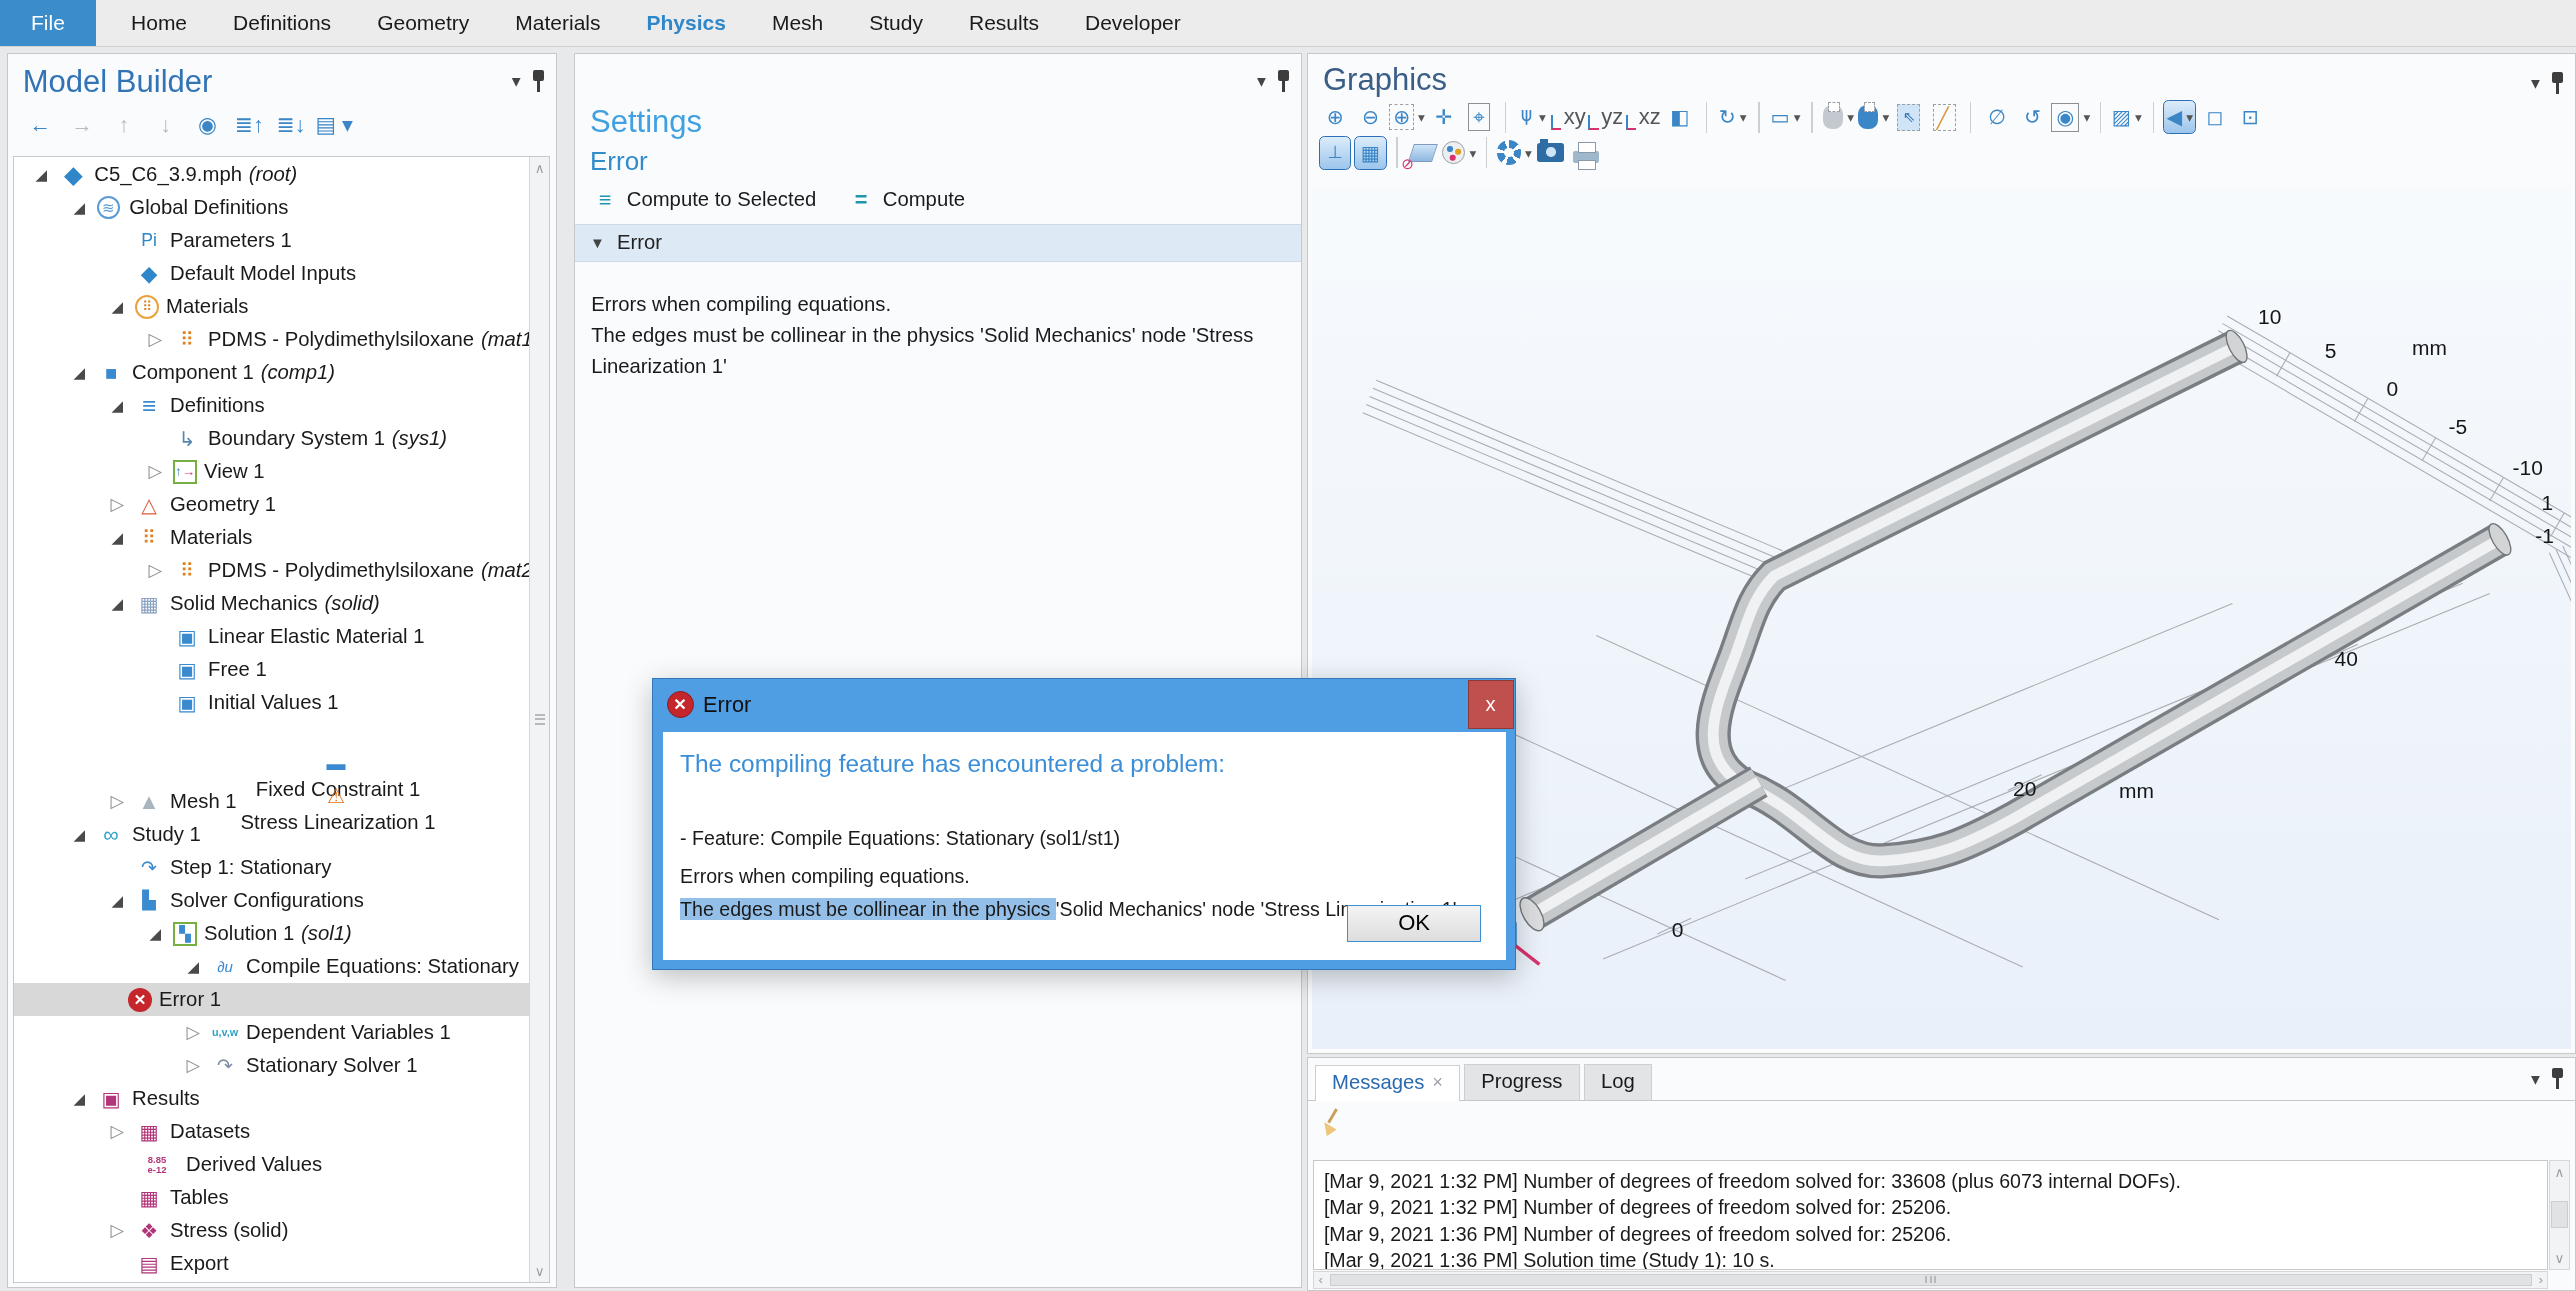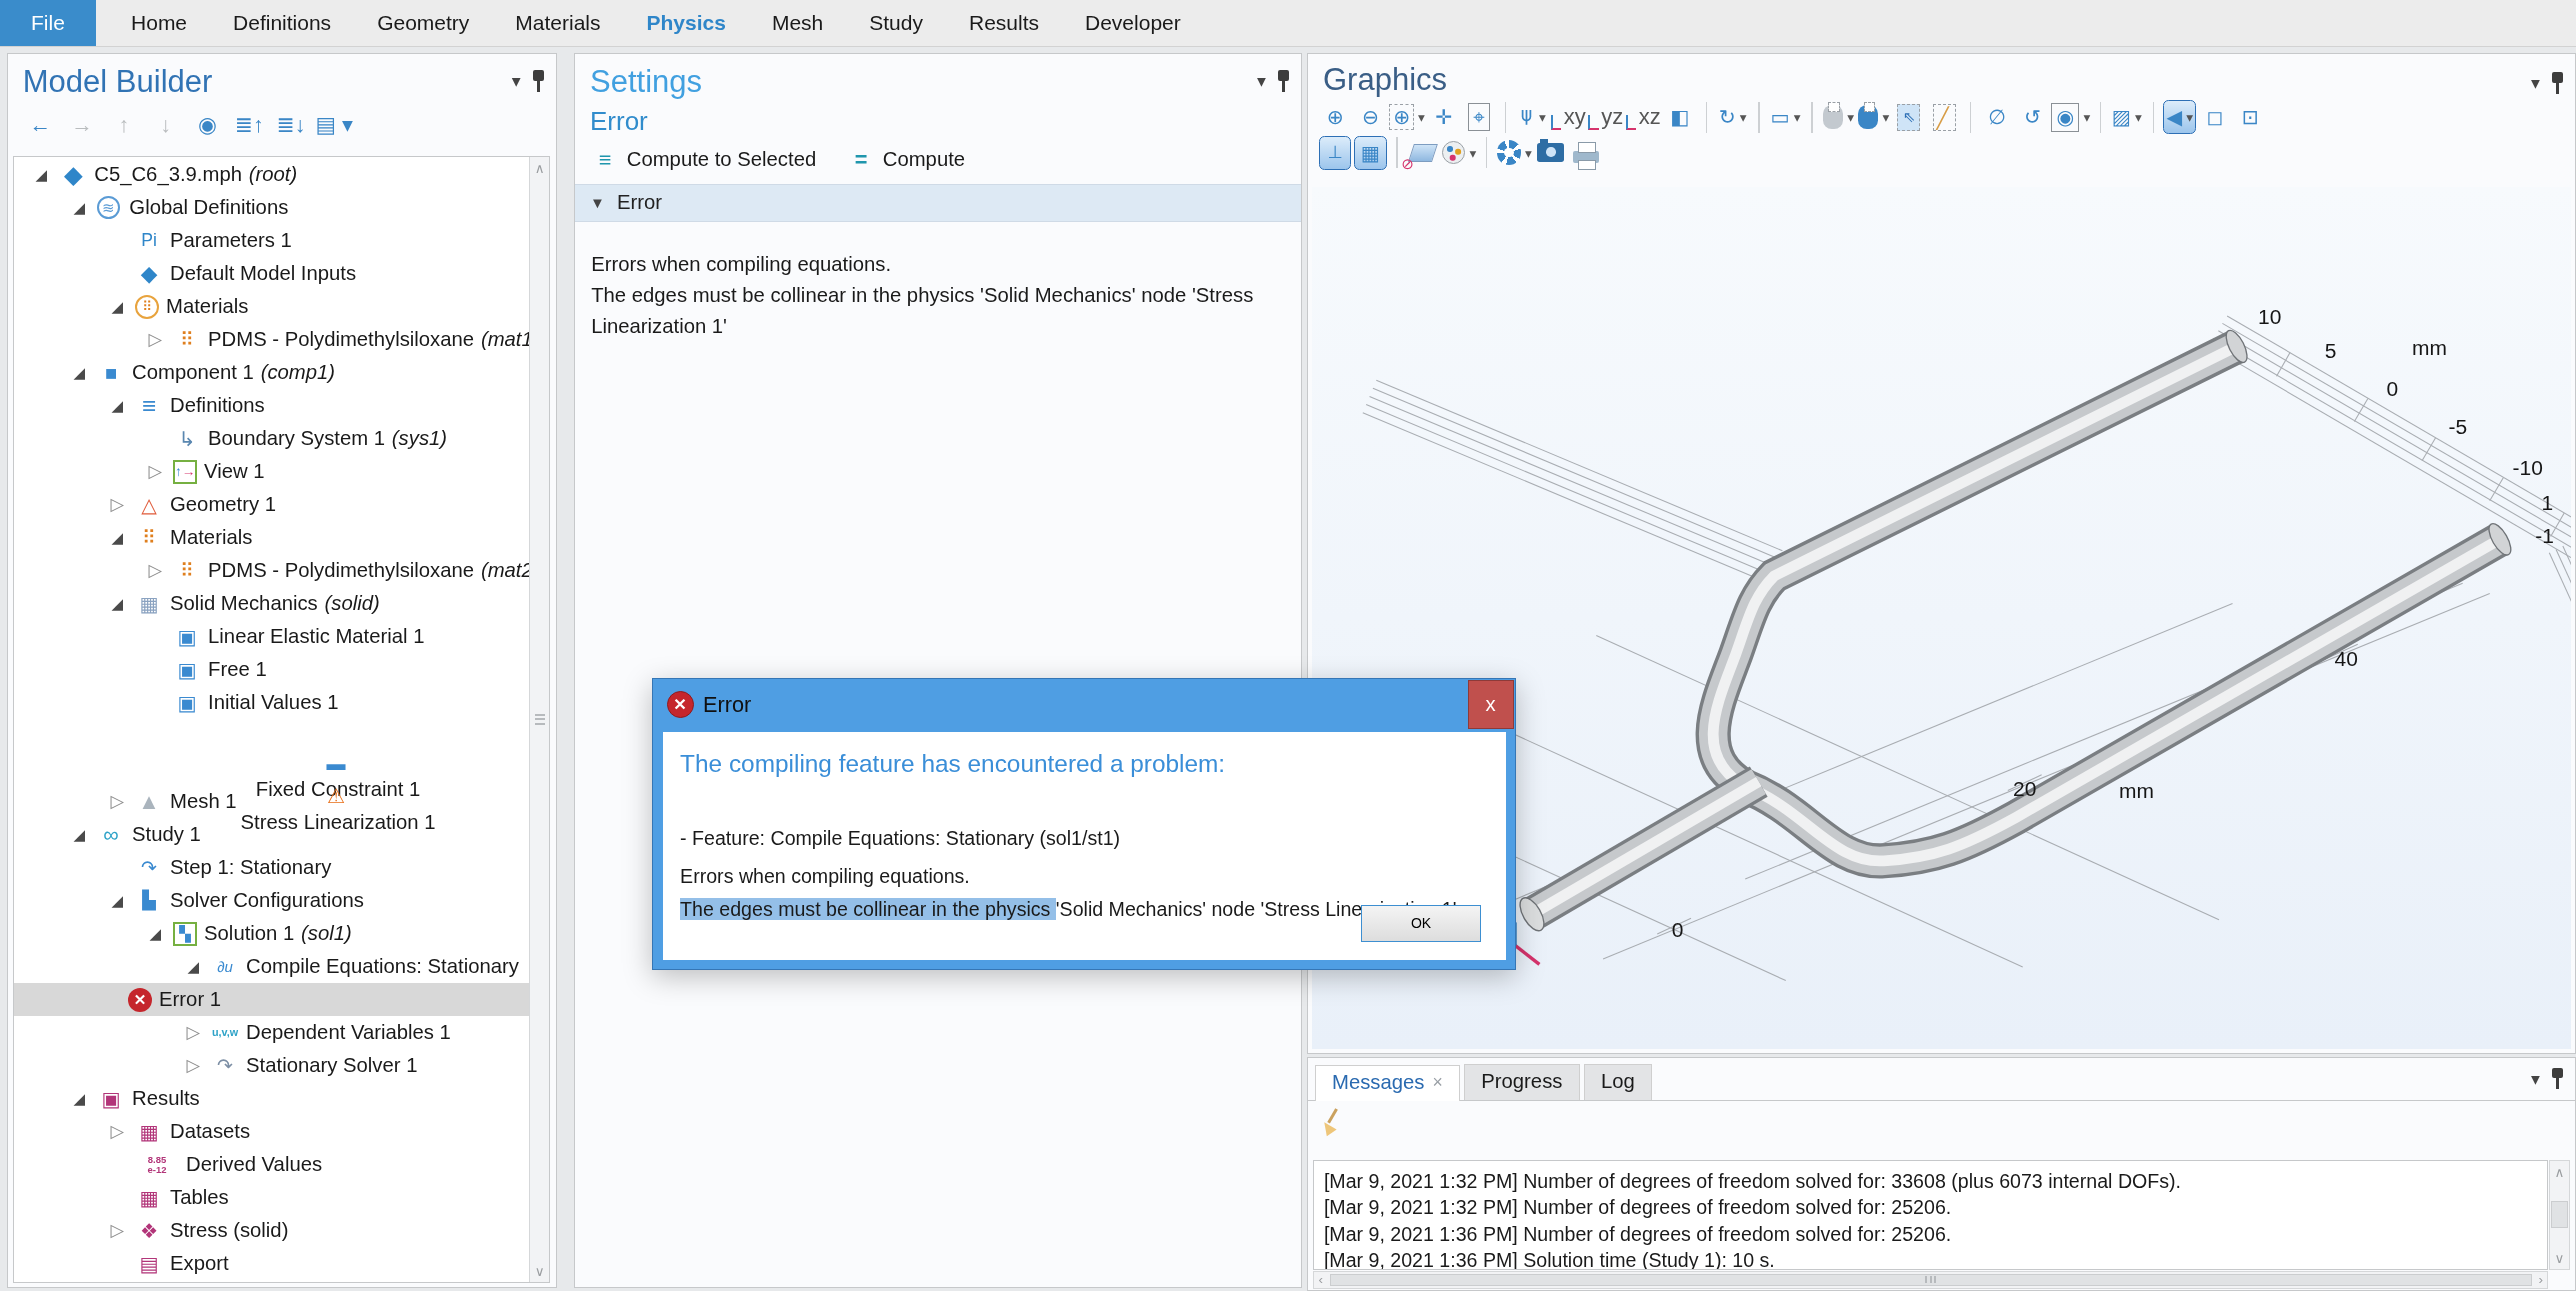--- a/index.html
+++ b/index.html
@@ -77,21 +77,21 @@
   .ti-datasets::before { content:"▦"; color:#b23579; font-size:20.3px; }
   .ti-derived-values { flex-direction:column; }
   .ti-derived-values::before { content:"8.85"; color:#b23579; font-size:9.5px; font-weight:bold; }
   .ti-derived-values::after { content:"e-12"; color:#b23579; font-size:9.5px; font-weight:bold; }
   .ti-tables::before { content:"▦"; color:#b23579; font-size:20.3px; }
   .ti-stress-plot::before { content:"❖"; color:#b23579; font-size:20.3px; }
   .ti-export::before { content:"▤"; color:#b23579; font-size:20.3px; }
 
   
   .set-panel { left:574px; top:53px; width:728px; height:1235px; }
-  .set-panel .panel-title { color:#41a0e0; }
+  .set-panel .panel-title { color:#41a0e0;margin-top:40px; }
   .set-sub { font-size:26px; color:#318ccc; padding:4.1px 0 6.8px 15px; }
   .set-toolbar { display:flex; align-items:center; gap:9.5px; padding:2.7px 0 10.8px 15px; font-size:20.3px; color:#1a1a1a; }
   .sti { font-size:21.7px; font-weight:bold; color:#1f96ad; width:30px; text-align:center; }
   .sec-head { display:flex; align-items:center; gap:12.2px; background:#dde9f4; border-top:0.7px solid #cfdae6; border-bottom:0.7px solid #cfdae6; height:38px; padding-left:15px; font-size:20.3px; color:#222; }
   .sec-head .tri { font-size:15px; color:#444; }
   .set-body { padding:27px 16.2px 0 16.2px; font-size:20.3px; line-height:31px; color:#1a1a1a; }
 
   
   .gfx-panel { left:1307px; top:53px; width:1269px; height:1001px; overflow:hidden; }
   .gfx-panel .panel-title { color:#3a5e86; }
@@ -154,21 +154,21 @@
   .dlg-title { display:flex; align-items:center; height:51px; padding-left:13.5px; }
   .dlg-ico { width:27px; height:27px; border-radius:50%; background:#c5262c; border:1.4px solid #8e1a1e; color:#fff; display:flex; align-items:center; justify-content:center; font-size:16.2px; font-weight:bold; }
   .dlg-title-text { font-size:21.7px; color:#101010; margin-left:9.5px; }
   .dlg-close { position:absolute; right:1.4px; top:1.4px; width:46px; height:49px; background:#c0504d; border:0.7px solid #8e3a38; color:#fff; font-size:20.3px; display:flex; align-items:center; justify-content:center; }
   .dlg-body { position:absolute; left:9.5px; right:9.5px; top:53px; bottom:9.5px; background:#ffffff; padding:17.6px 17.6px 0 17.6px; }
   .dlg-heading { color:#3a8ed8; font-size:24.4px; }
   .dlg-feature { font-size:19.6px; color:#1a1a1a; margin-top:49px; }
   .dlg-line { font-size:19.6px; color:#1a1a1a; margin-top:15px; }
   .dlg-line2 { font-size:19.6px; color:#1a1a1a; margin-top:10.8px; }
   .hl { background:#94bfe8; }
-  .dlg-ok { position:absolute; right:24.4px; bottom:17.6px; width:120px; height:37px; background:linear-gradient(#f4f4f4,#dddddd); border:1.4px solid #3d8fd1; font-size:14px; display:flex; align-items:center; justify-content:center; font-family:"Liberation Sans",sans-serif; }
+  .dlg-ok { position:absolute; right:24.4px; bottom:17.6px; width:134px; height:37px; background:linear-gradient(#f4f4f4,#dddddd); border:1.4px solid #3d8fd1; font-size:22px; display:flex; align-items:center; justify-content:center; font-family:"Liberation Sans",sans-serif; }
 
   svg text { font-family:"Liberation Sans",sans-serif; font-size:31px; fill:#161616; }
 </style>
 </head>
 <body>
 
 <div class="menubar" id="menubar">
     <span class="menu-item file">File</span>
     <span class="menu-item">Home</span>
     <span class="menu-item">Definitions</span>

